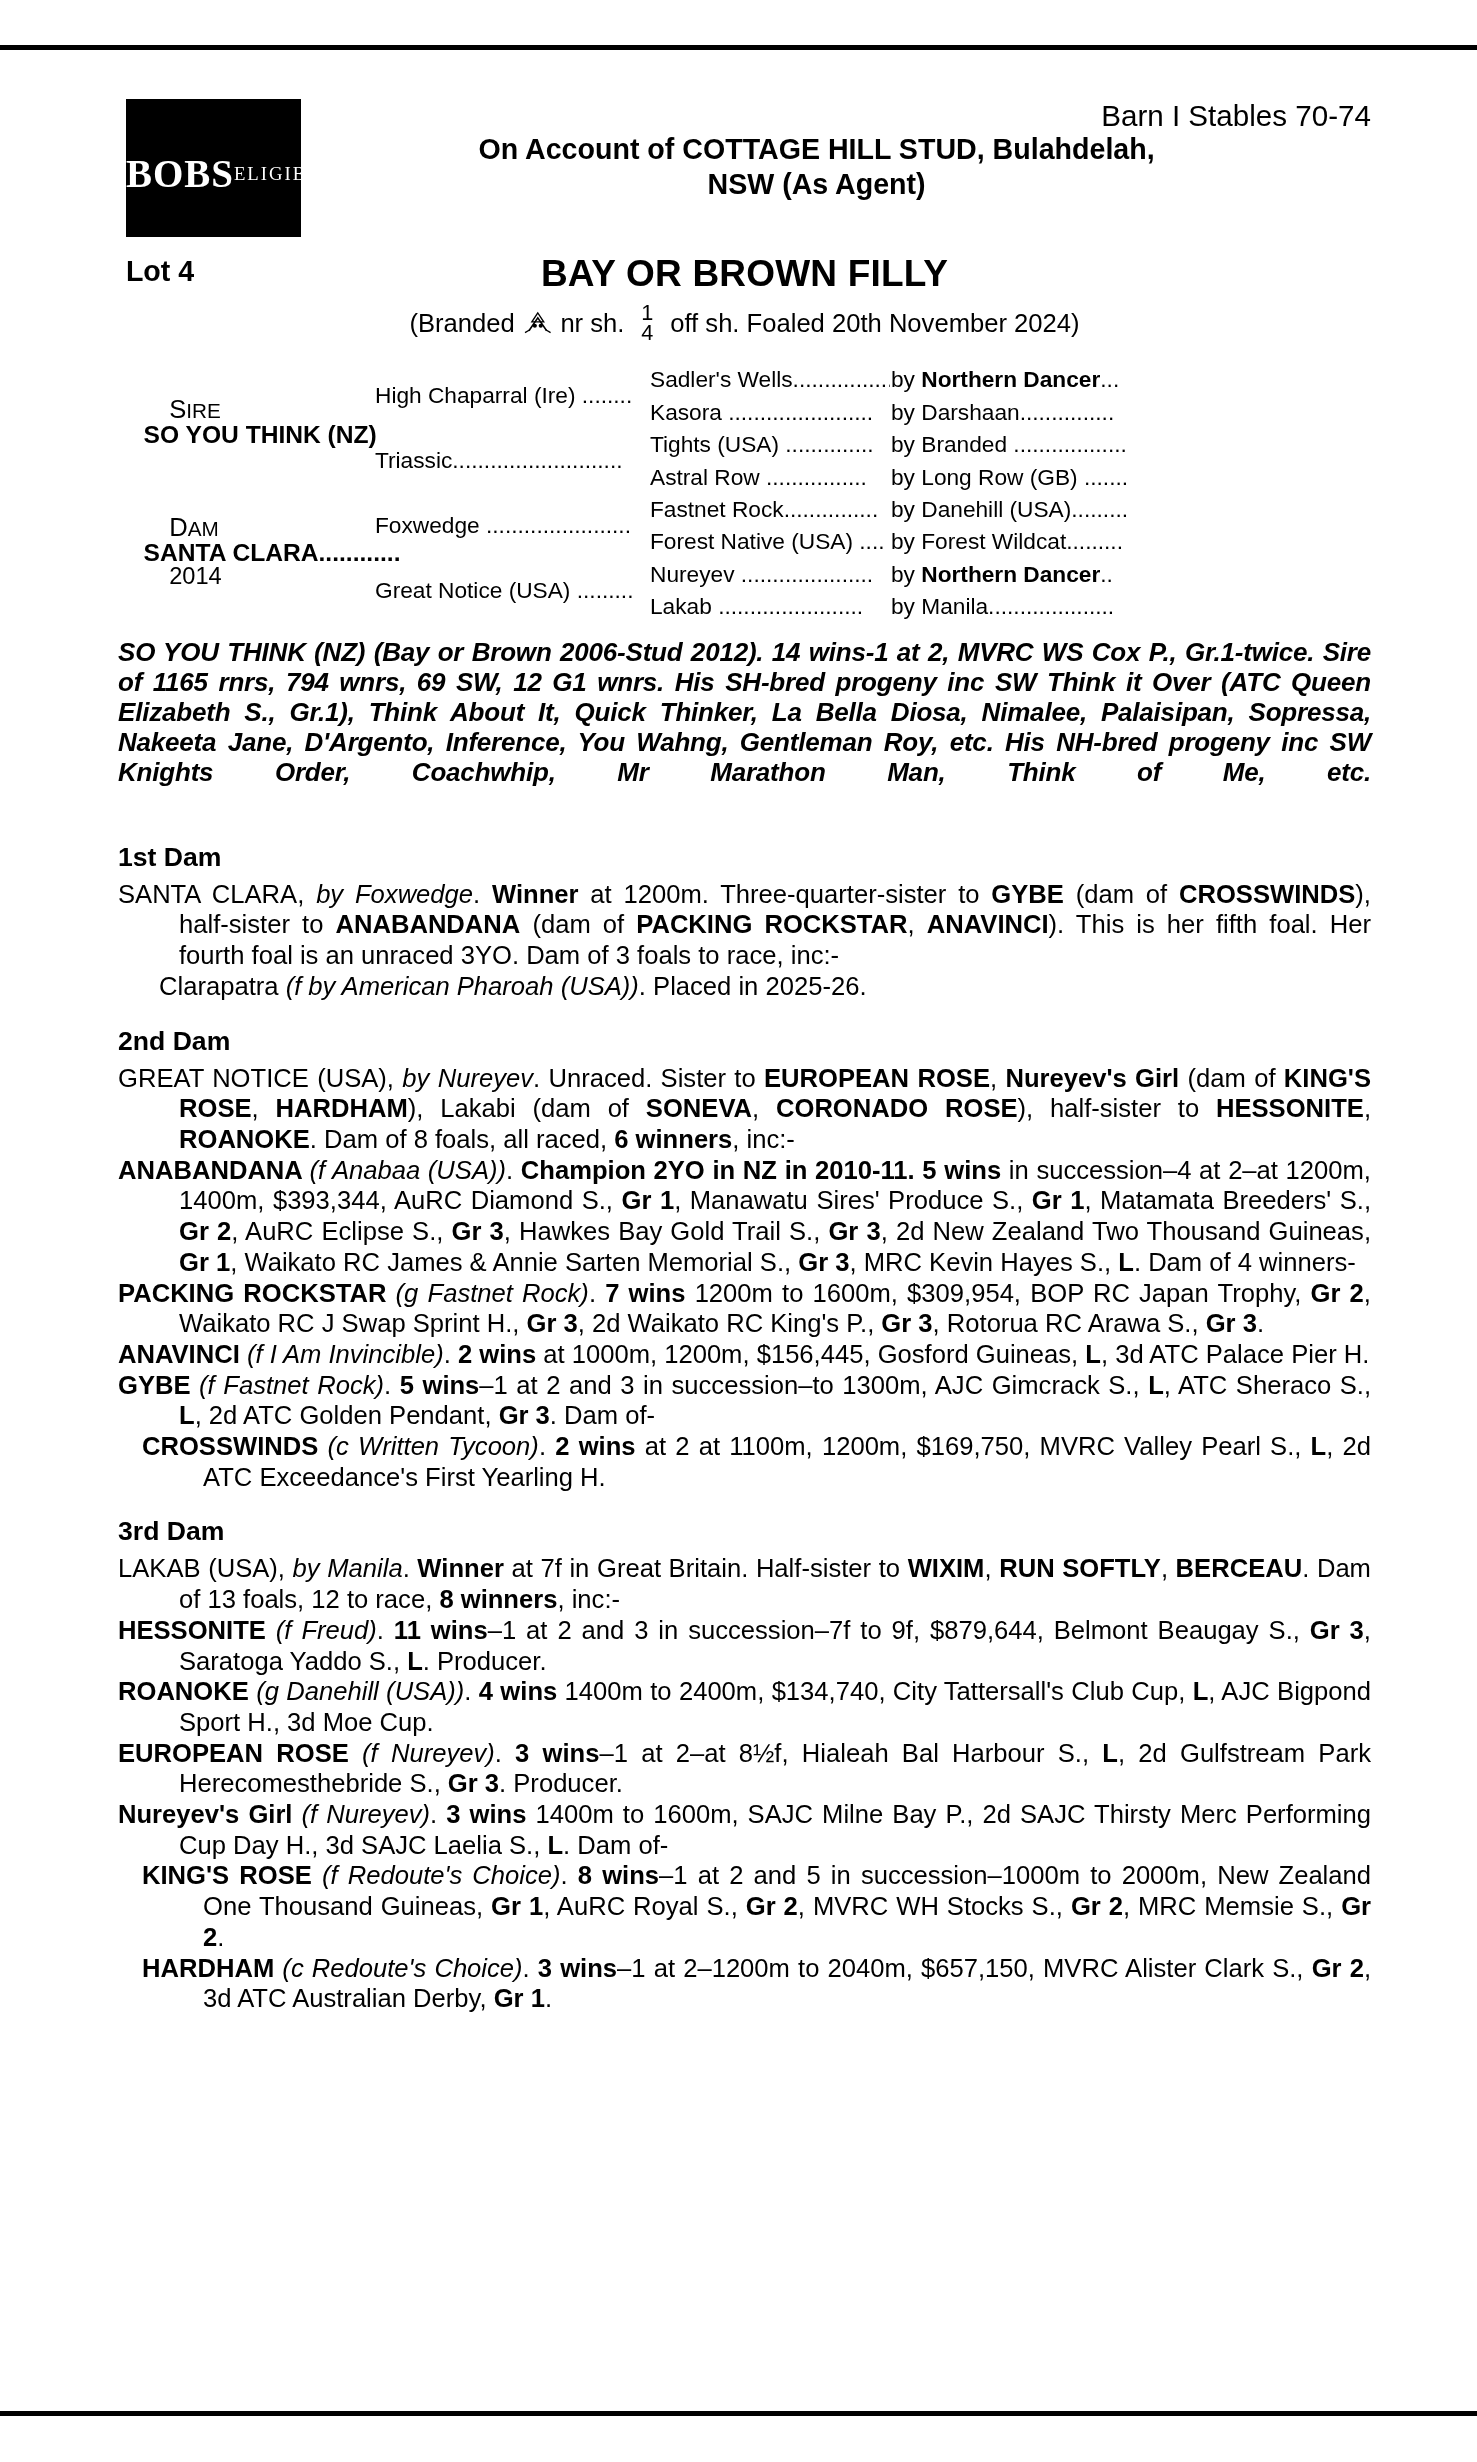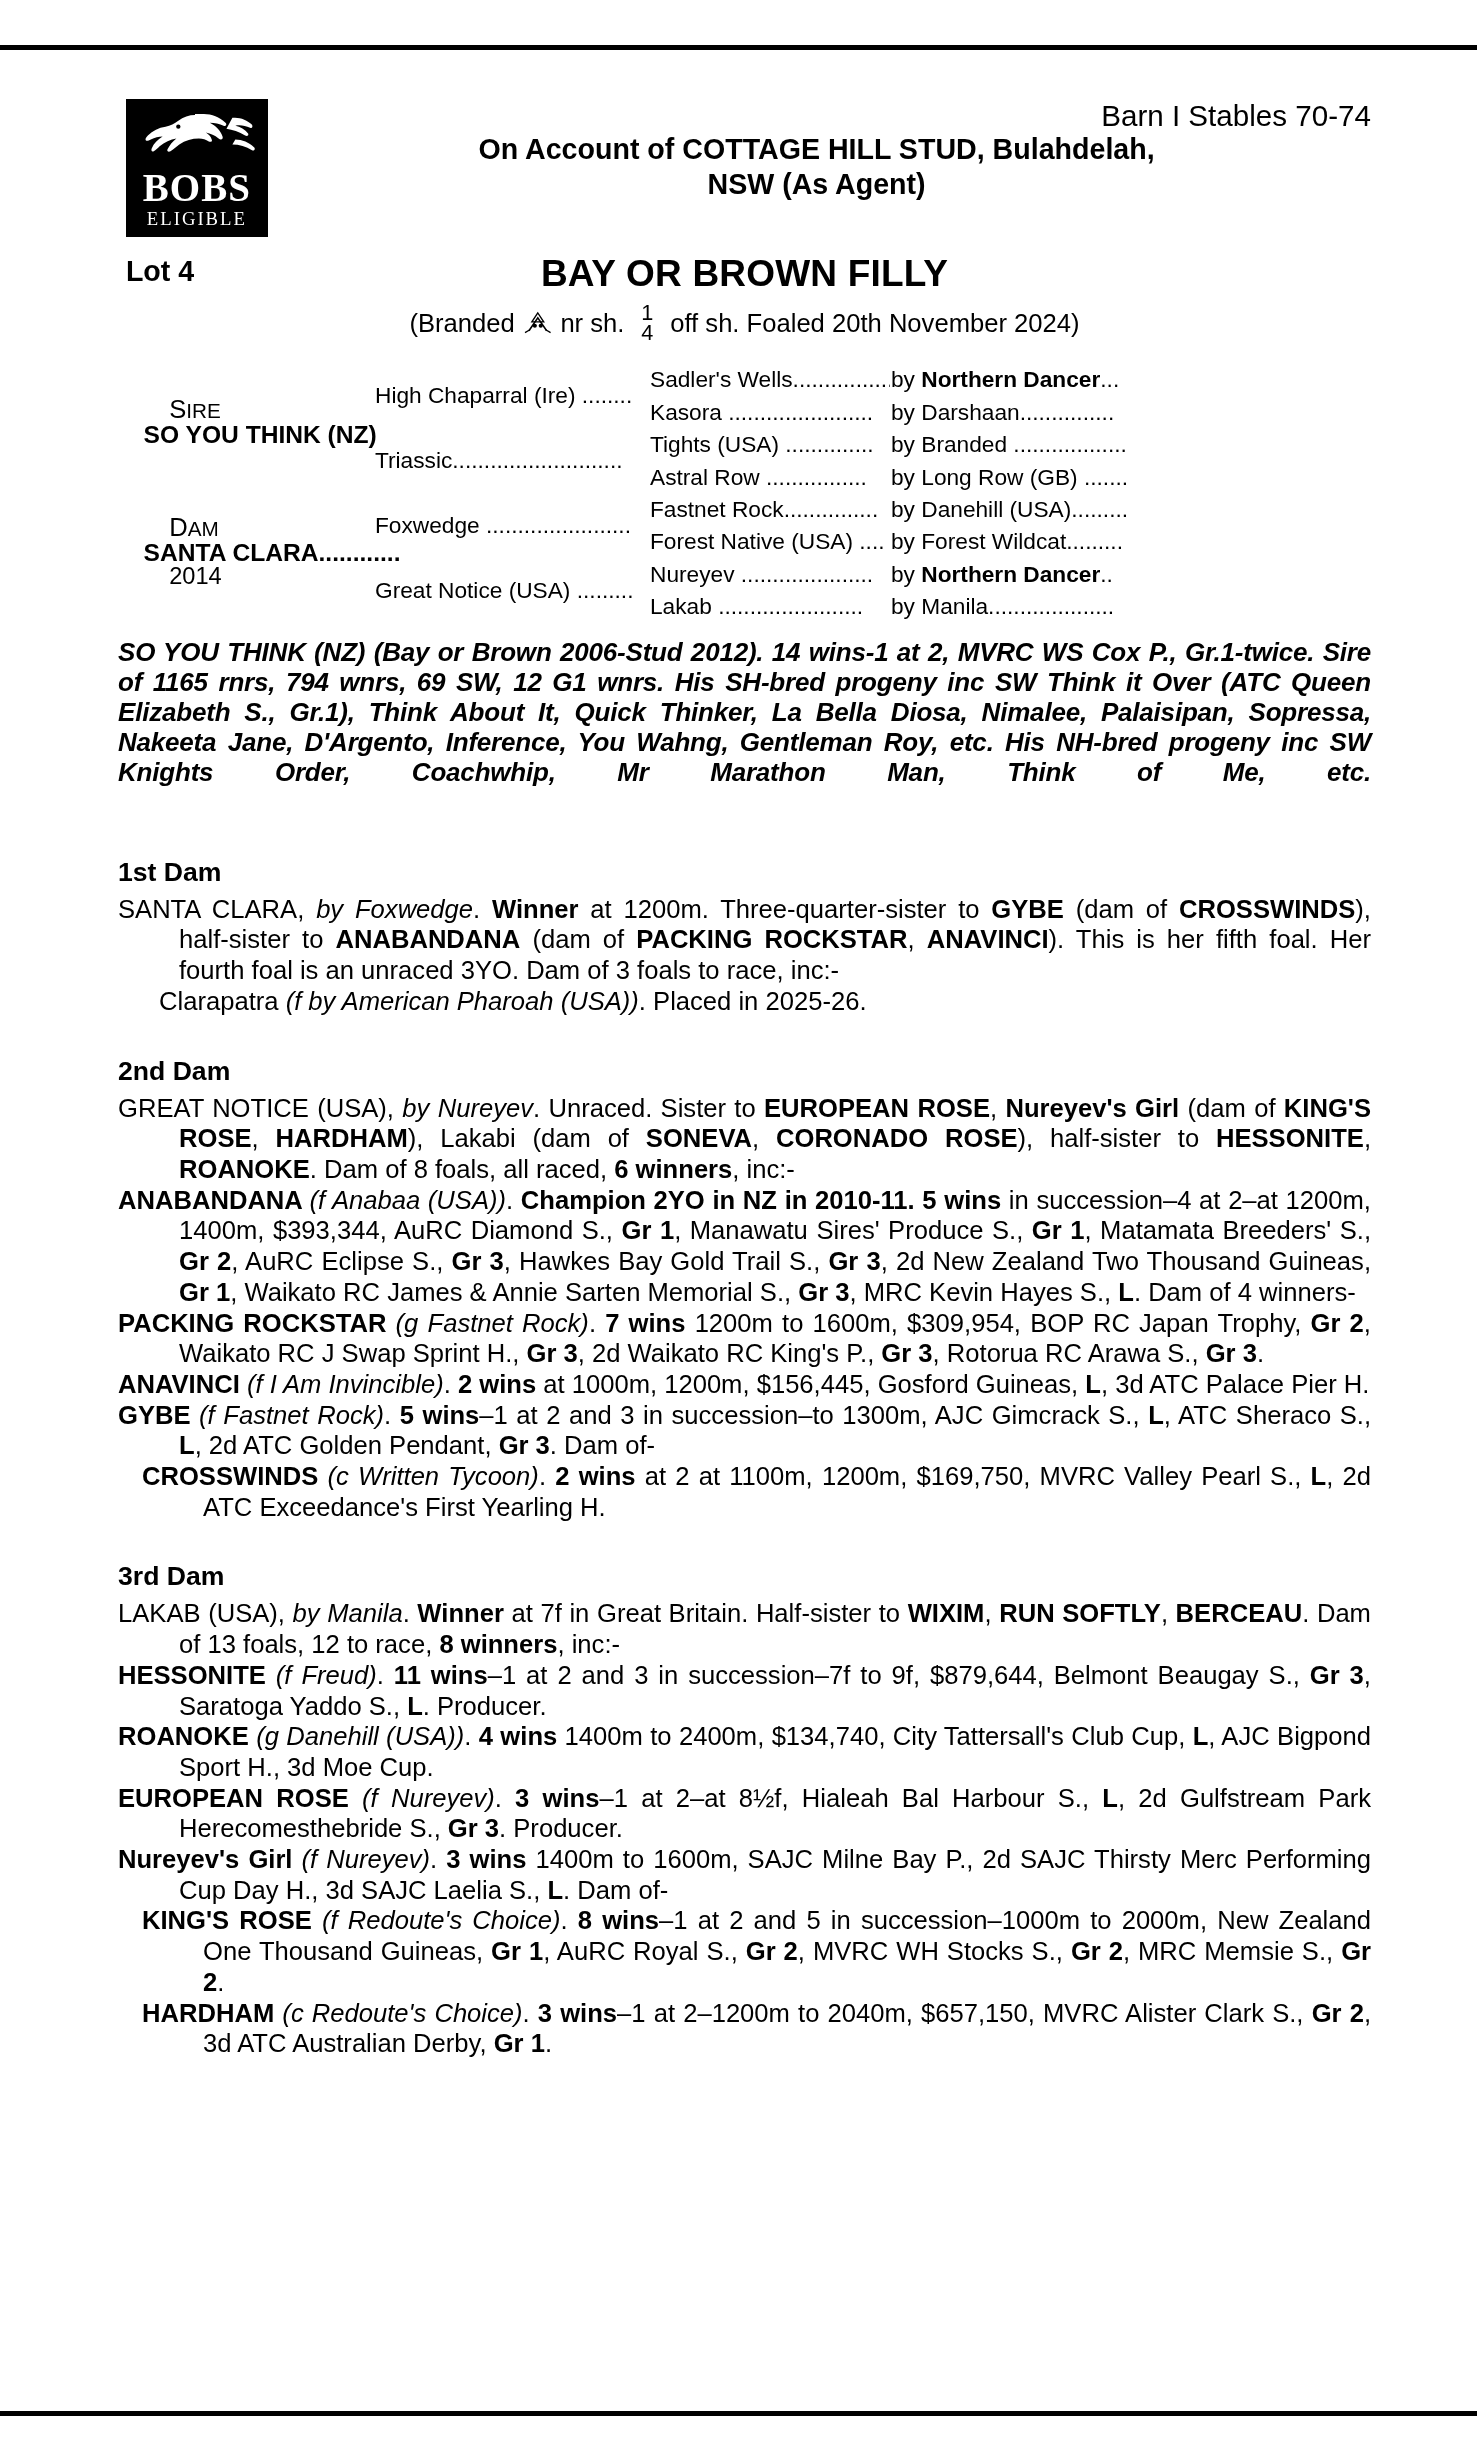--- a/index.html
+++ b/index.html
@@ -35,25 +35,25 @@
   }
 
   
   .header-block {
     position: relative;
     min-height: 150px;
   }
   .logo {
     position: absolute;
     left: 7.9px; top: 13.8px;
-    width: 142px; height: 138px;
+    width: 175px; height: 138px;
     background: #000;
     color: #fff;
     display: flex;
-    flex-direction: column;
+    flex-direction: row;
     align-items: center;
     justify-content: flex-start;
     padding-top: 9.9px;
   }
   .logo-mark { width: 130px; height: 57px; display:block; }
   .logo-bobs {
     font-family: "Liberation Serif", serif;
     font-size: 39px;
     font-weight: 700;
     letter-spacing: 1px;
@@ -170,21 +170,21 @@
     line-height: 1.16;
     text-align: justify;
     letter-spacing: -0.2px;
   }
   .sire-sum::after { content: ""; display: inline-block; width: 100%; }
 
   
   .dam-head {
     font-size: 26.6px;
     font-weight: 700;
-    margin-top: 39px;
+    margin-top: 24px;
     margin-bottom: 2px;
   }
   .dam-lead {
     font-size: 25.6px;
     line-height: 1.2;
     text-align: justify;
     text-indent: 0;
     padding-left: 61px;
     margin-top: 6px;
   }

